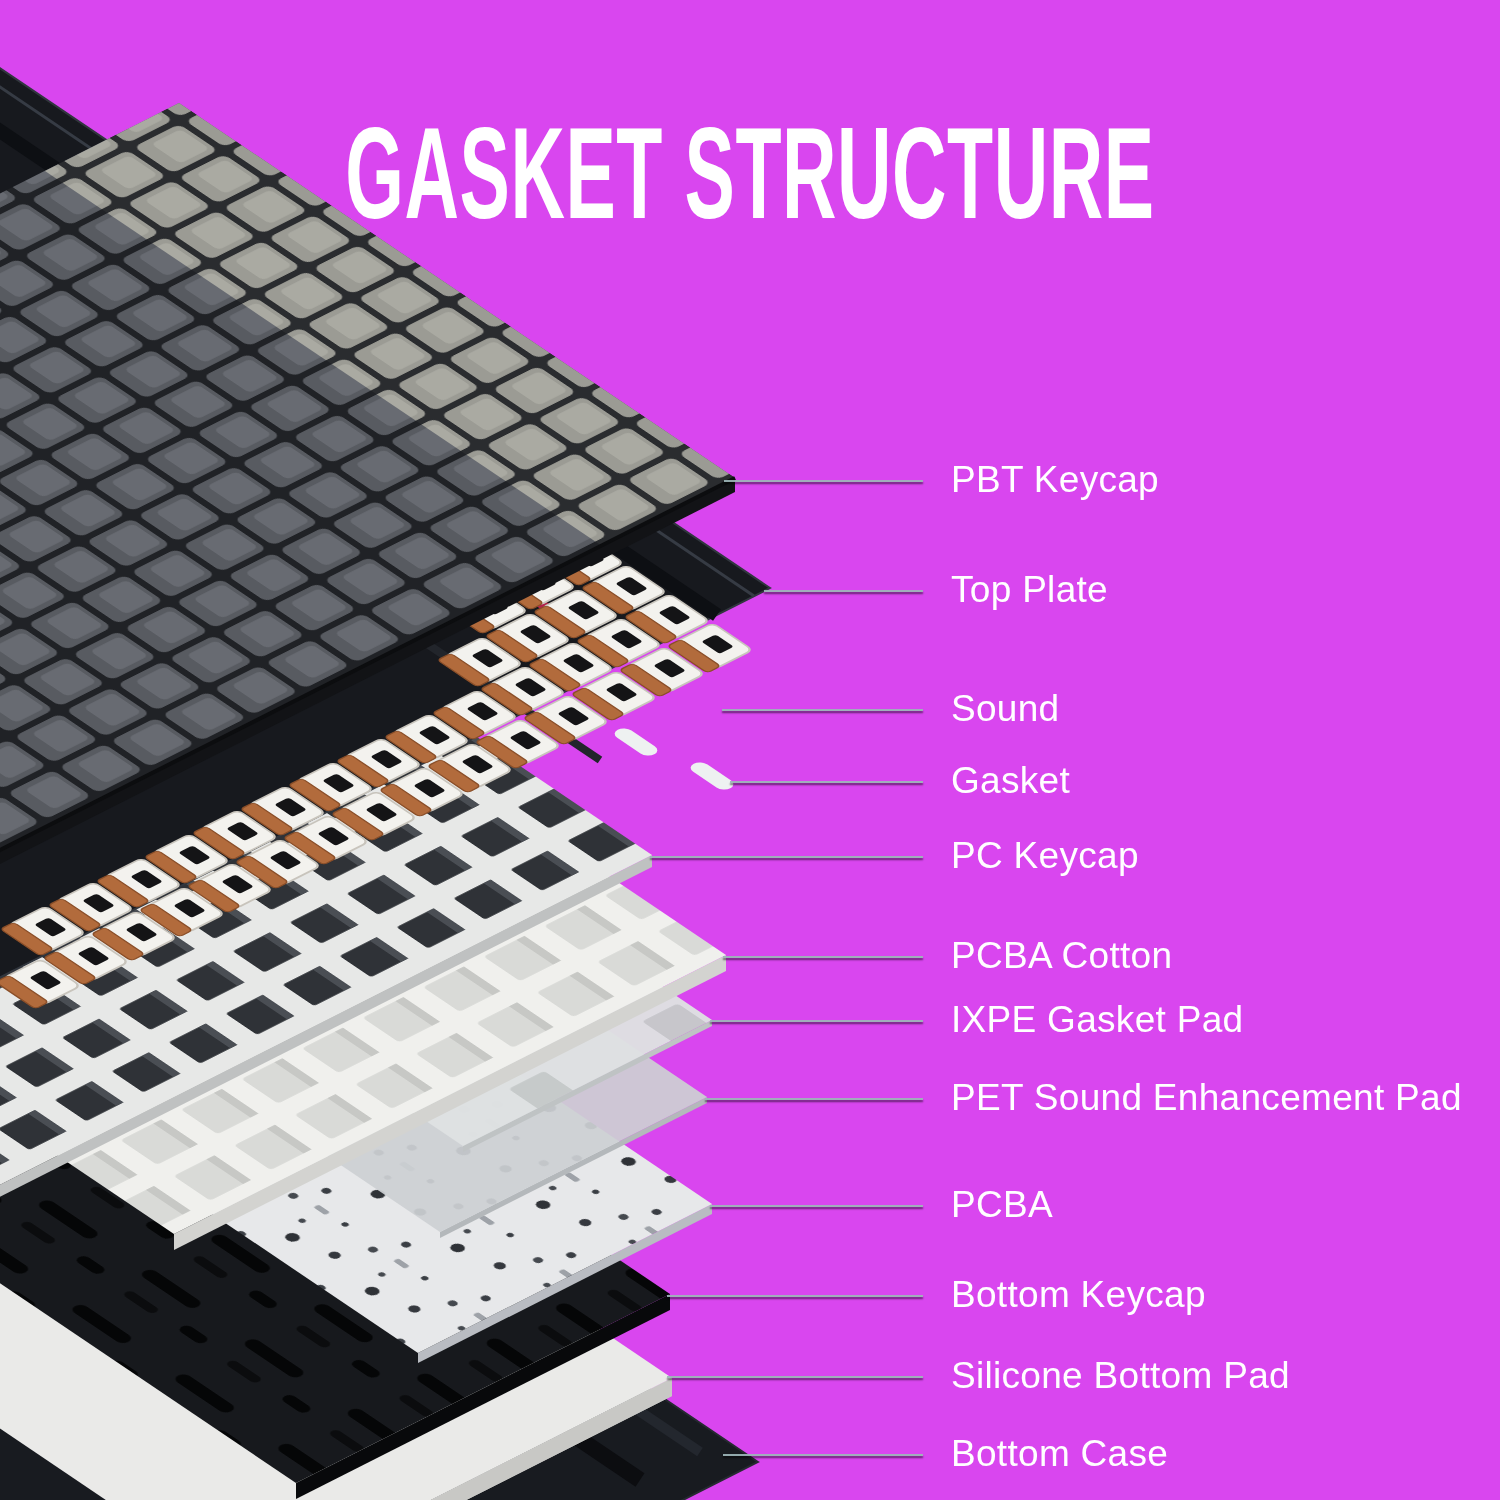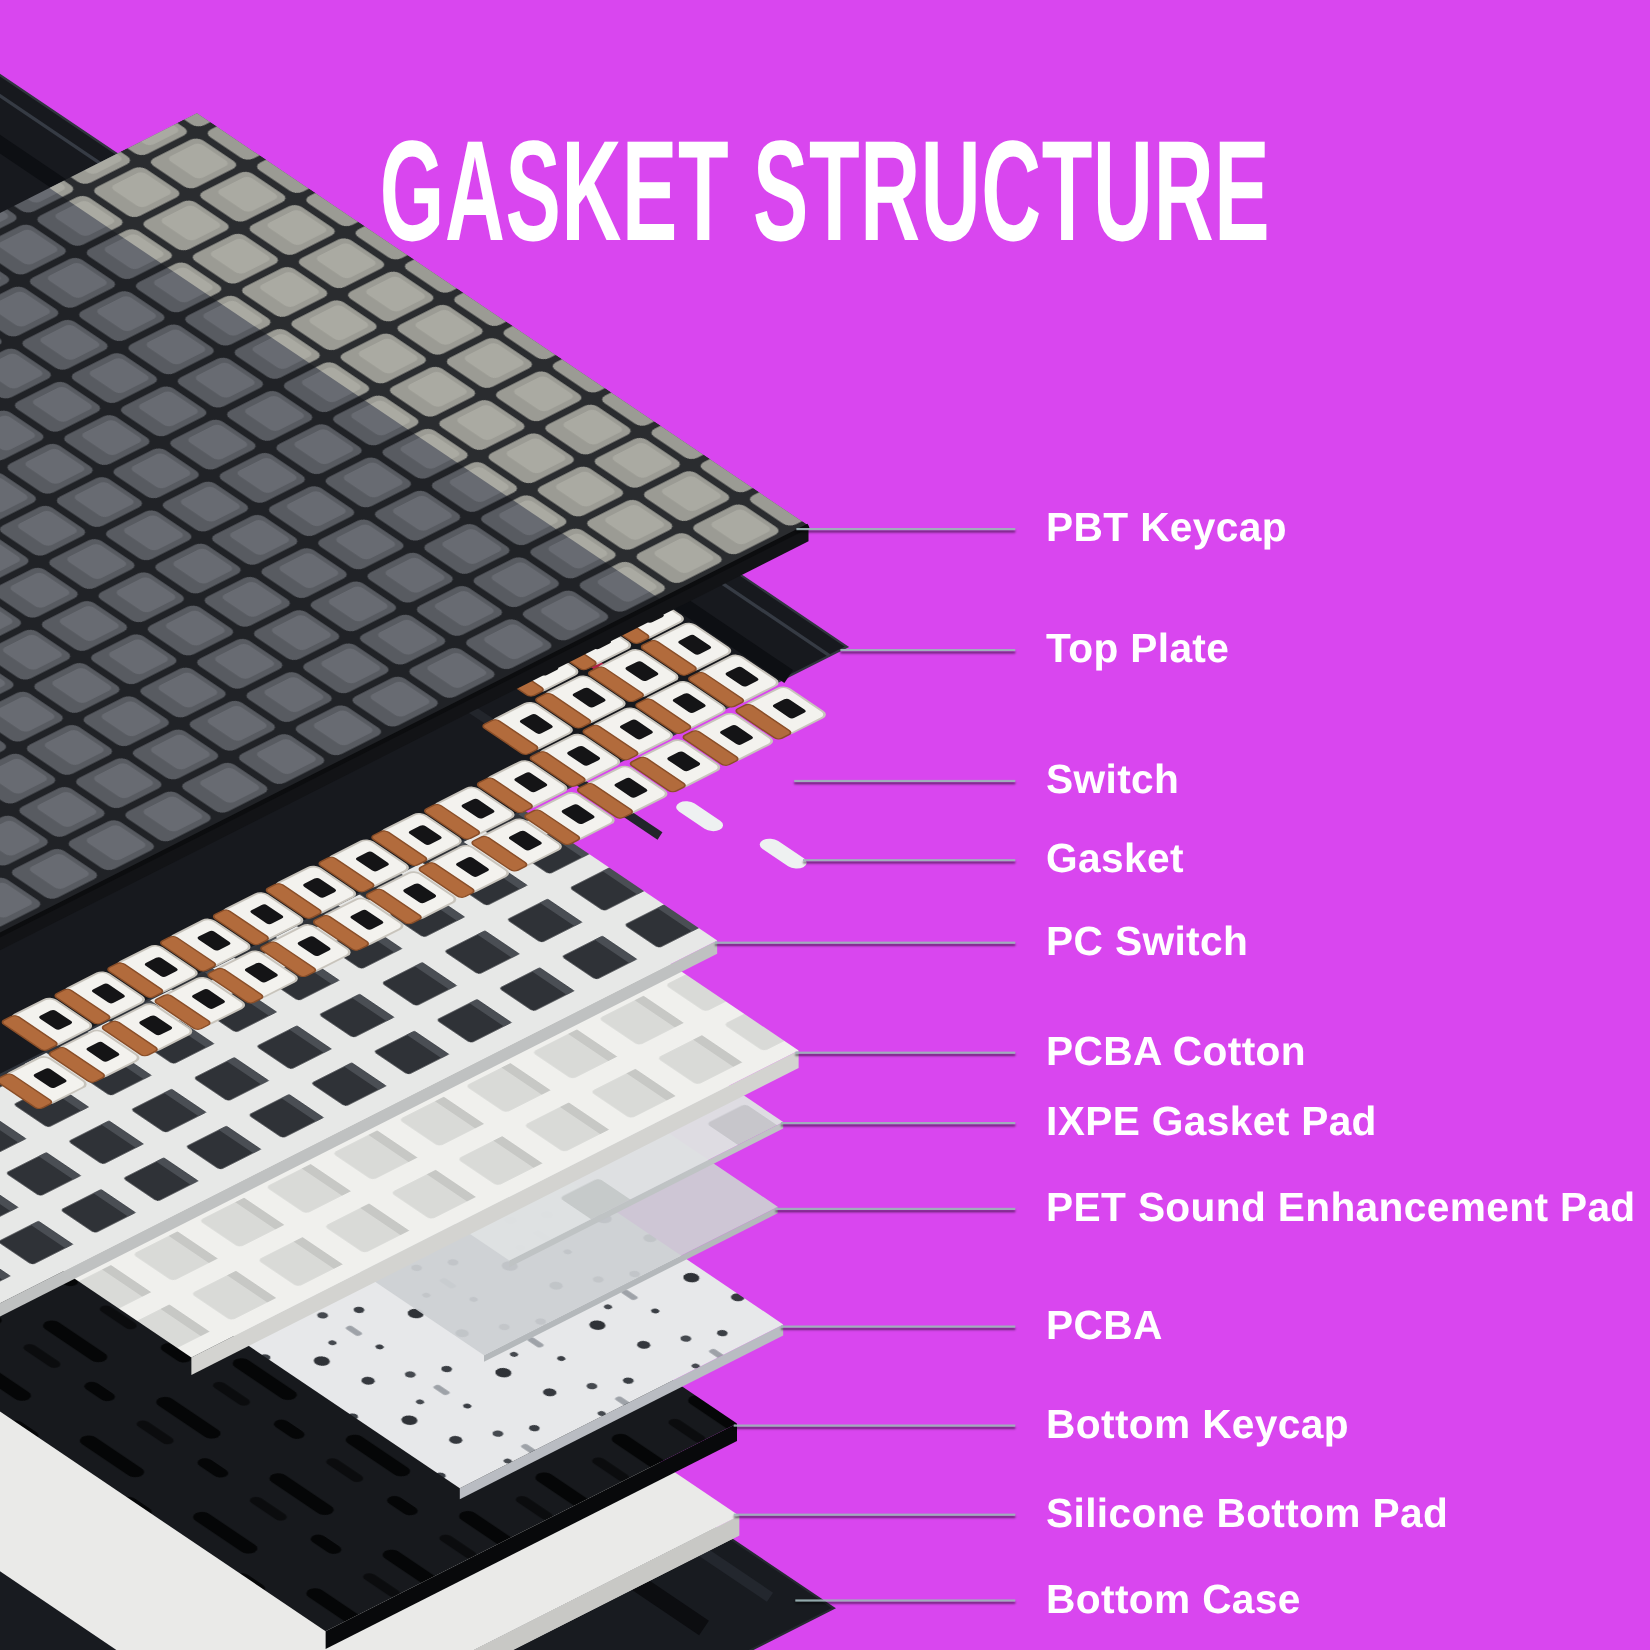--- a/index.html
+++ b/index.html
@@ -6,21 +6,21 @@
   .stage{position:relative;width:1500px;height:1500px;background:#d946ef;overflow:hidden;
          font-family:"Liberation Sans", sans-serif;}
   .art{position:absolute;left:0;top:0;width:1500px;height:1500px;}
   .title{position:absolute;left:0;top:102px;width:100%;text-align:center;
          color:#ffffff;font-size:130px;font-weight:800;letter-spacing:1px;
          transform:scaleX(0.58);transform-origin:50% 50%;white-space:nowrap;line-height:1.1;}
   .callout{position:absolute;left:0;width:100%;height:0;}
   .lead{position:absolute;top:-1px;height:2px;background:#9db6b8;opacity:0.92;
         box-shadow:0 2px 2px rgba(0,0,0,0.6);}
   .lbl{position:absolute;left:951px;top:0;transform:translateY(-52%);
-       color:#ffffff;font-size:37px;font-weight:700;letter-spacing:0.3px;white-space:nowrap;}
+       color:#ffffff;font-size:37px;font-weight:400;letter-spacing:0.3px;white-space:nowrap;}
 </style>
 </head>
 <body>
 
 <div class="stage">
 
   <svg class="art" viewBox="0 0 1500 1500">
     <defs>
       <pattern id="pKeyDark" width="54" height="58" patternUnits="userSpaceOnUse" patternTransform="matrix(0.83 0.56 -0.89 0.45 0 0)">
         <rect width="54" height="58" fill="#202226"></rect>
@@ -196,29 +196,29 @@
   <div class="callout" style="top:481px">
     <div class="lead" style="left:724px;width:199px"></div>
     <div class="lbl">PBT Keycap</div>
   </div>
   <div class="callout" style="top:591px">
     <div class="lead" style="left:764px;width:159px"></div>
     <div class="lbl">Top Plate</div>
   </div>
   <div class="callout" style="top:710px">
     <div class="lead" style="left:722px;width:201px"></div>
-    <div class="lbl">Switch</div>
+    <div class="lbl">Sound</div>
   </div>
   <div class="callout" style="top:782px">
     <div class="lead" style="left:730px;width:193px"></div>
     <div class="lbl">Gasket</div>
   </div>
   <div class="callout" style="top:857px">
     <div class="lead" style="left:650px;width:273px"></div>
-    <div class="lbl">PC Switch</div>
+    <div class="lbl">PC Keycap</div>
   </div>
   <div class="callout" style="top:957px">
     <div class="lead" style="left:723px;width:200px"></div>
     <div class="lbl">PCBA Cotton</div>
   </div>
   <div class="callout" style="top:1021px">
     <div class="lead" style="left:710px;width:213px"></div>
     <div class="lbl">IXPE Gasket Pad</div>
   </div>
   <div class="callout" style="top:1099px">

